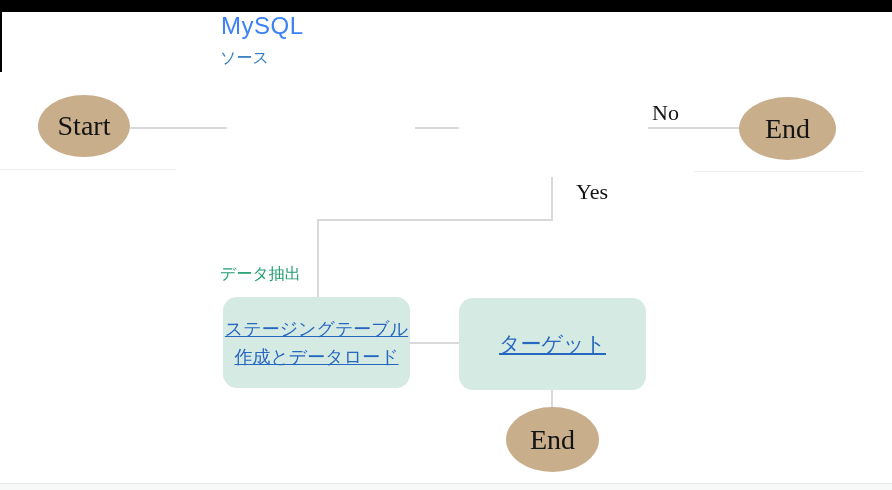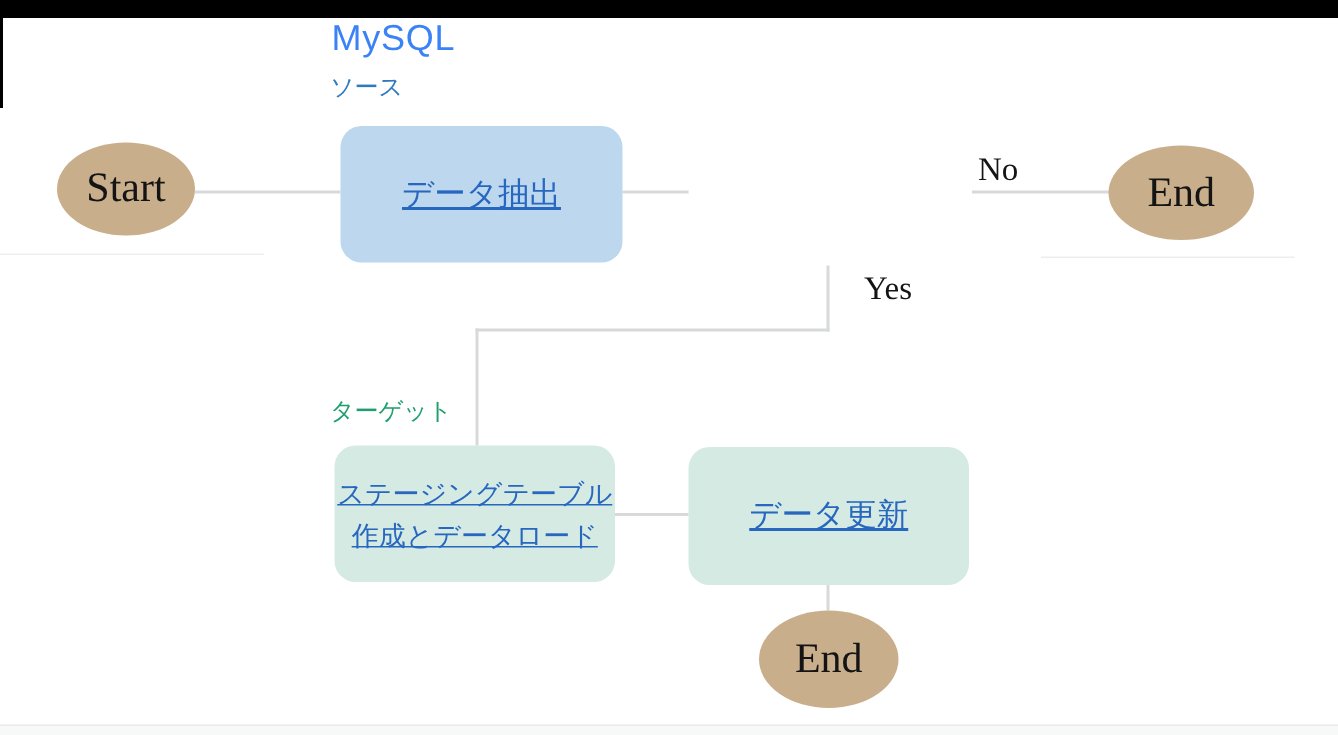--- a/index.html
+++ b/index.html
@@ -63,46 +63,43 @@
   <div class="line" style="left:415px; top:127px; width:44px;  height:2px;"></div>
   <div class="line" style="left:648px; top:127px; width:92px;  height:2px;"></div>
   <div class="line" style="left:551px; top:177px; width:2px;   height:44px;"></div>
   <div class="line" style="left:317px; top:219px; width:236px; height:2px;"></div>
   <div class="line" style="left:317px; top:219px; width:2px;   height:78px;"></div>
   <div class="line" style="left:410px; top:342px; width:49px;  height:2px;"></div>
   <div class="line" style="left:551px; top:390px; width:2px;   height:17px;"></div>
 
   <div class="sys-label" style="left:221px; top:12px;">MySQL</div>
   <div class="role-label role-source" style="left:220px; top:48px;">ソース</div>
-  <div class="role-label role-target" style="left:220px; top:264px;">ターゲット</div>
+  <div class="role-label role-target" style="left:220px; top:264px;">データ抽出</div>
 
   <div class="edge-label" style="left:652px; top:100px;">No</div>
   <div class="edge-label" style="left:576px; top:179px;">Yes</div>
 
   <div class="node terminator" style="left:38px; top:95px; width:92px; height:62px;">
     <span>Start</span>
   </div>
 
-  <div class="node process process-source" style="left:227px; top:84px; width:188px; height:91px;">
-    <a class="flow-link">データ抽出</a>
-  </div>
 
 
   <div class="node terminator" style="left:739px; top:97px; width:97px; height:63px;">
     <span>End</span>
   </div>
 
   <div class="node process process-target" style="left:223px; top:297px; width:187px; height:91px;">
     <a class="flow-link staging-link">
       <span class="ln">ステージングテーブル</span>
       <span class="ln">作成とデータロード</span>
     </a>
   </div>
 
   <div class="node process process-target" style="left:459px; top:298px; width:187px; height:92px;">
-    <a class="flow-link">データ更新</a>
+    <a class="flow-link">ターゲット</a>
   </div>
 
   <div class="node terminator" style="left:506px; top:407px; width:93px; height:65px;">
     <span>End</span>
   </div>
 
 </div>
 
 </body></html>

